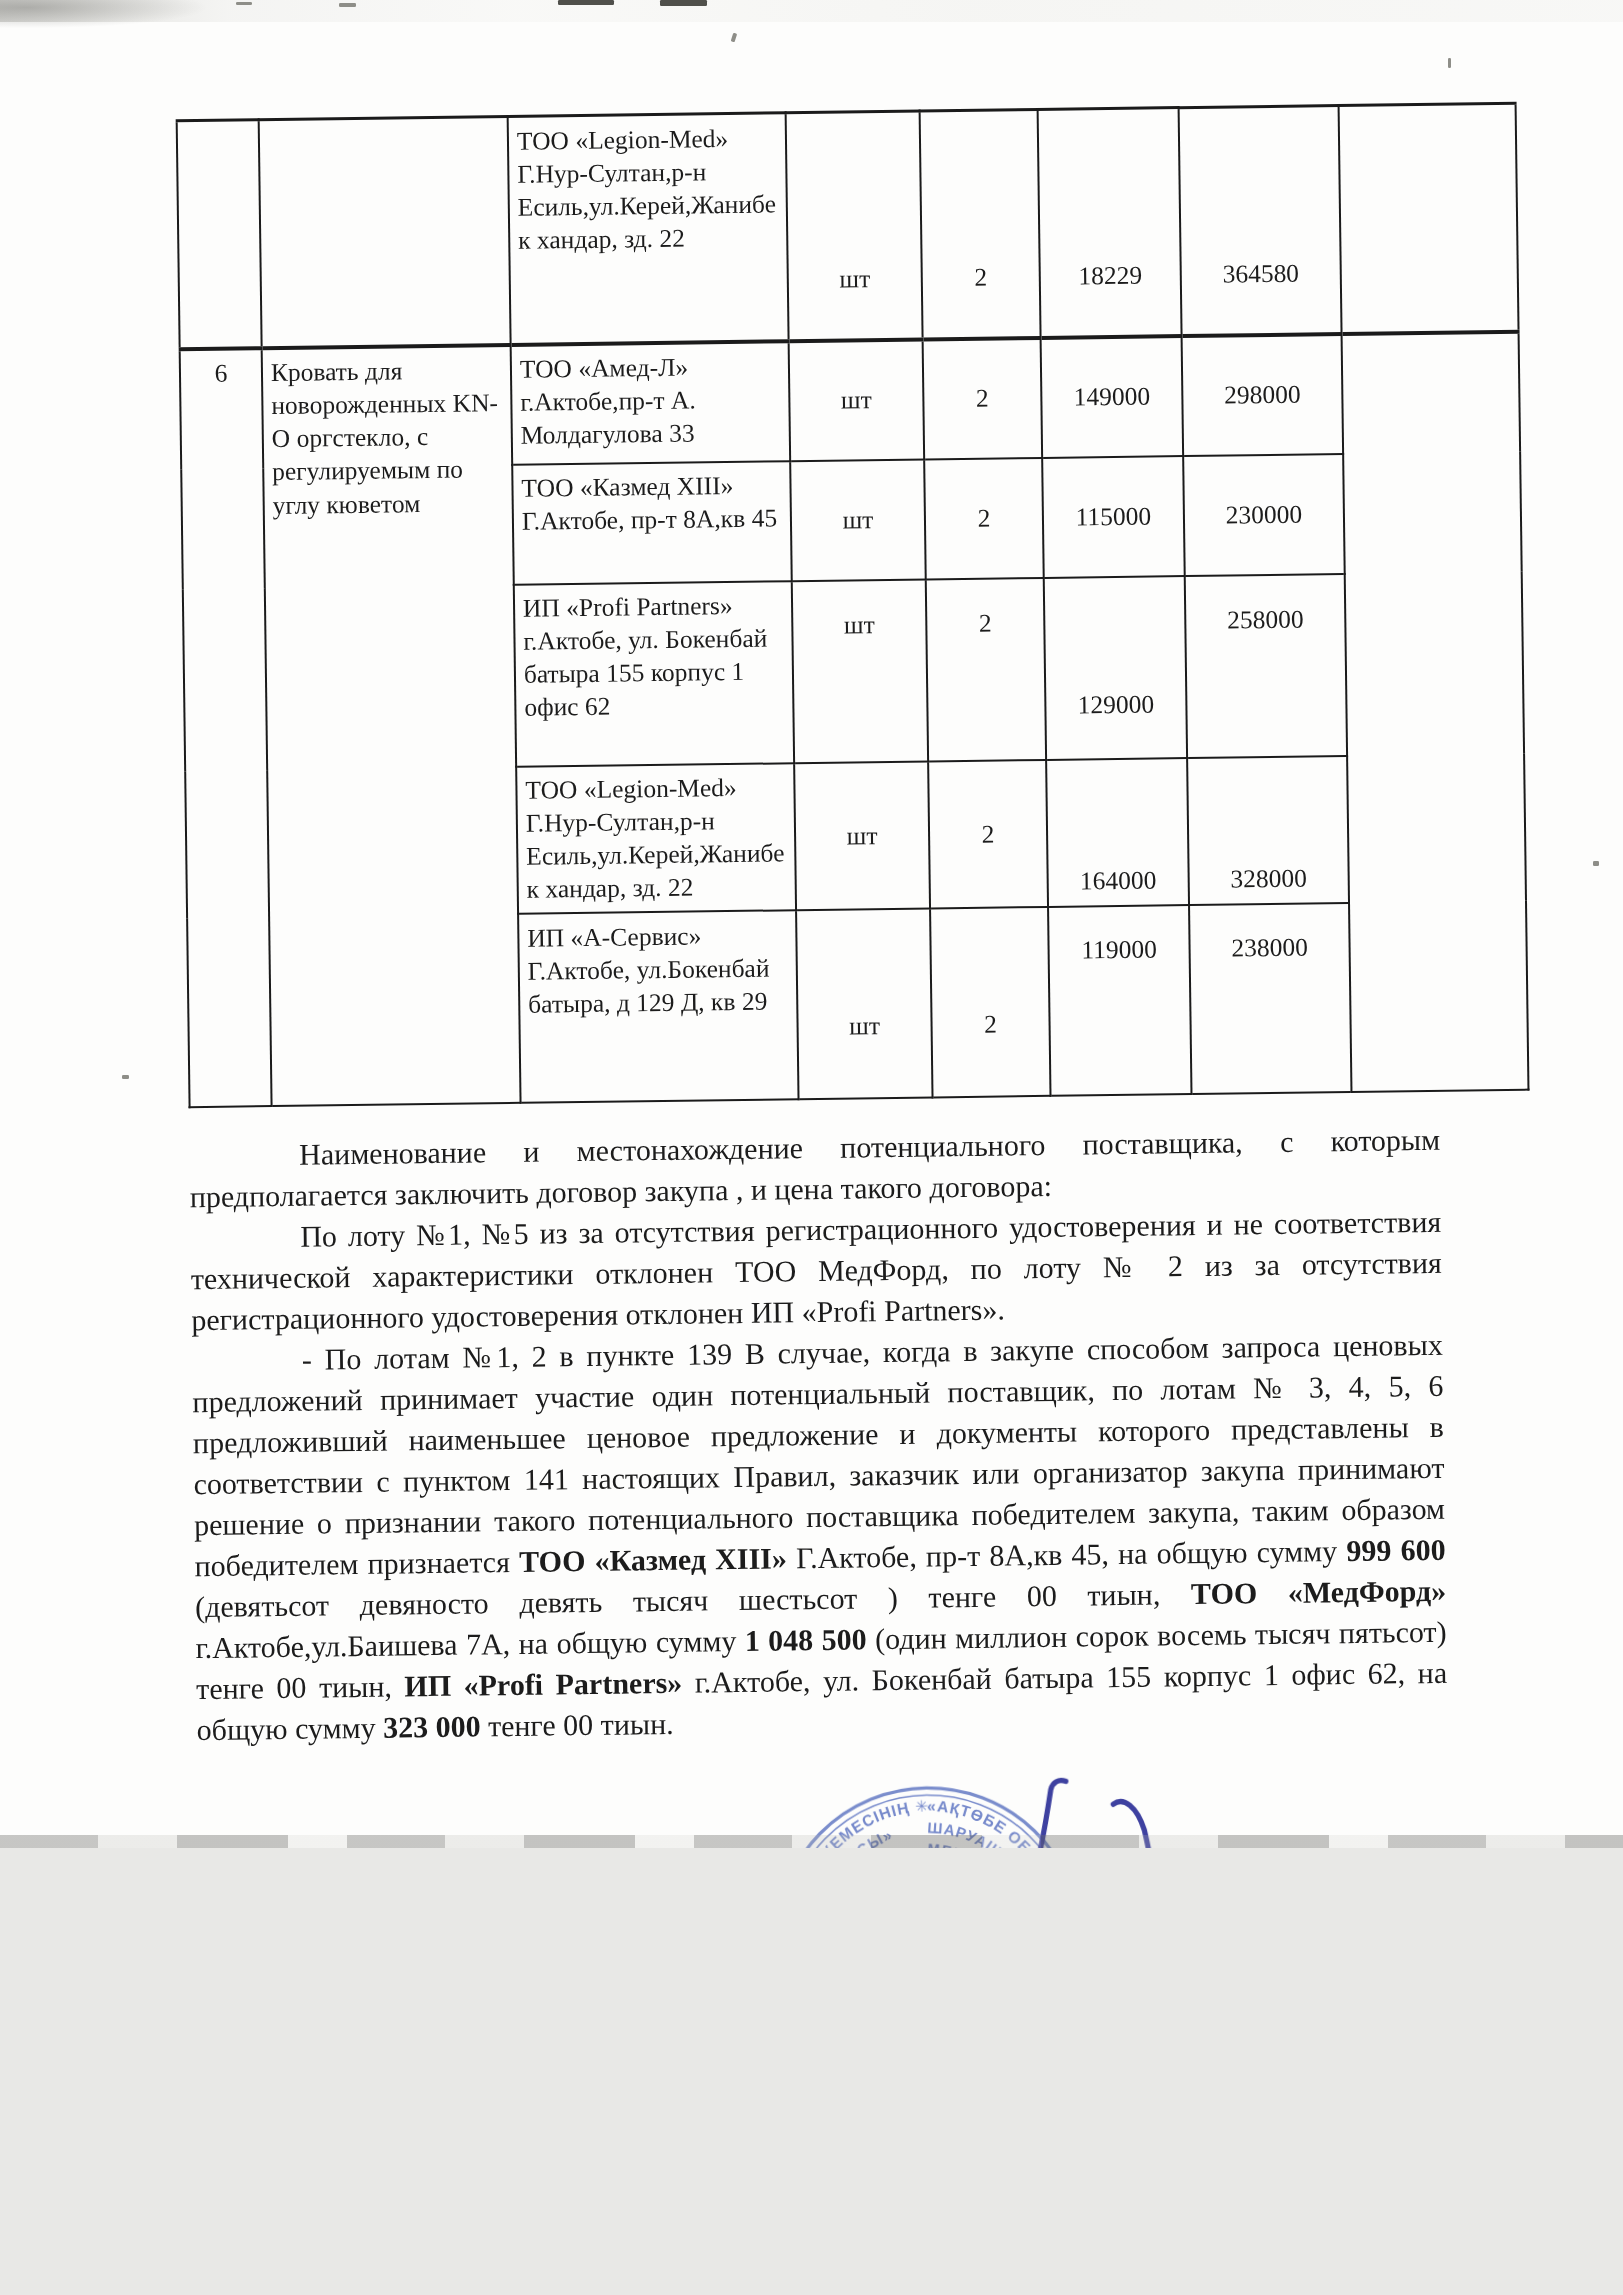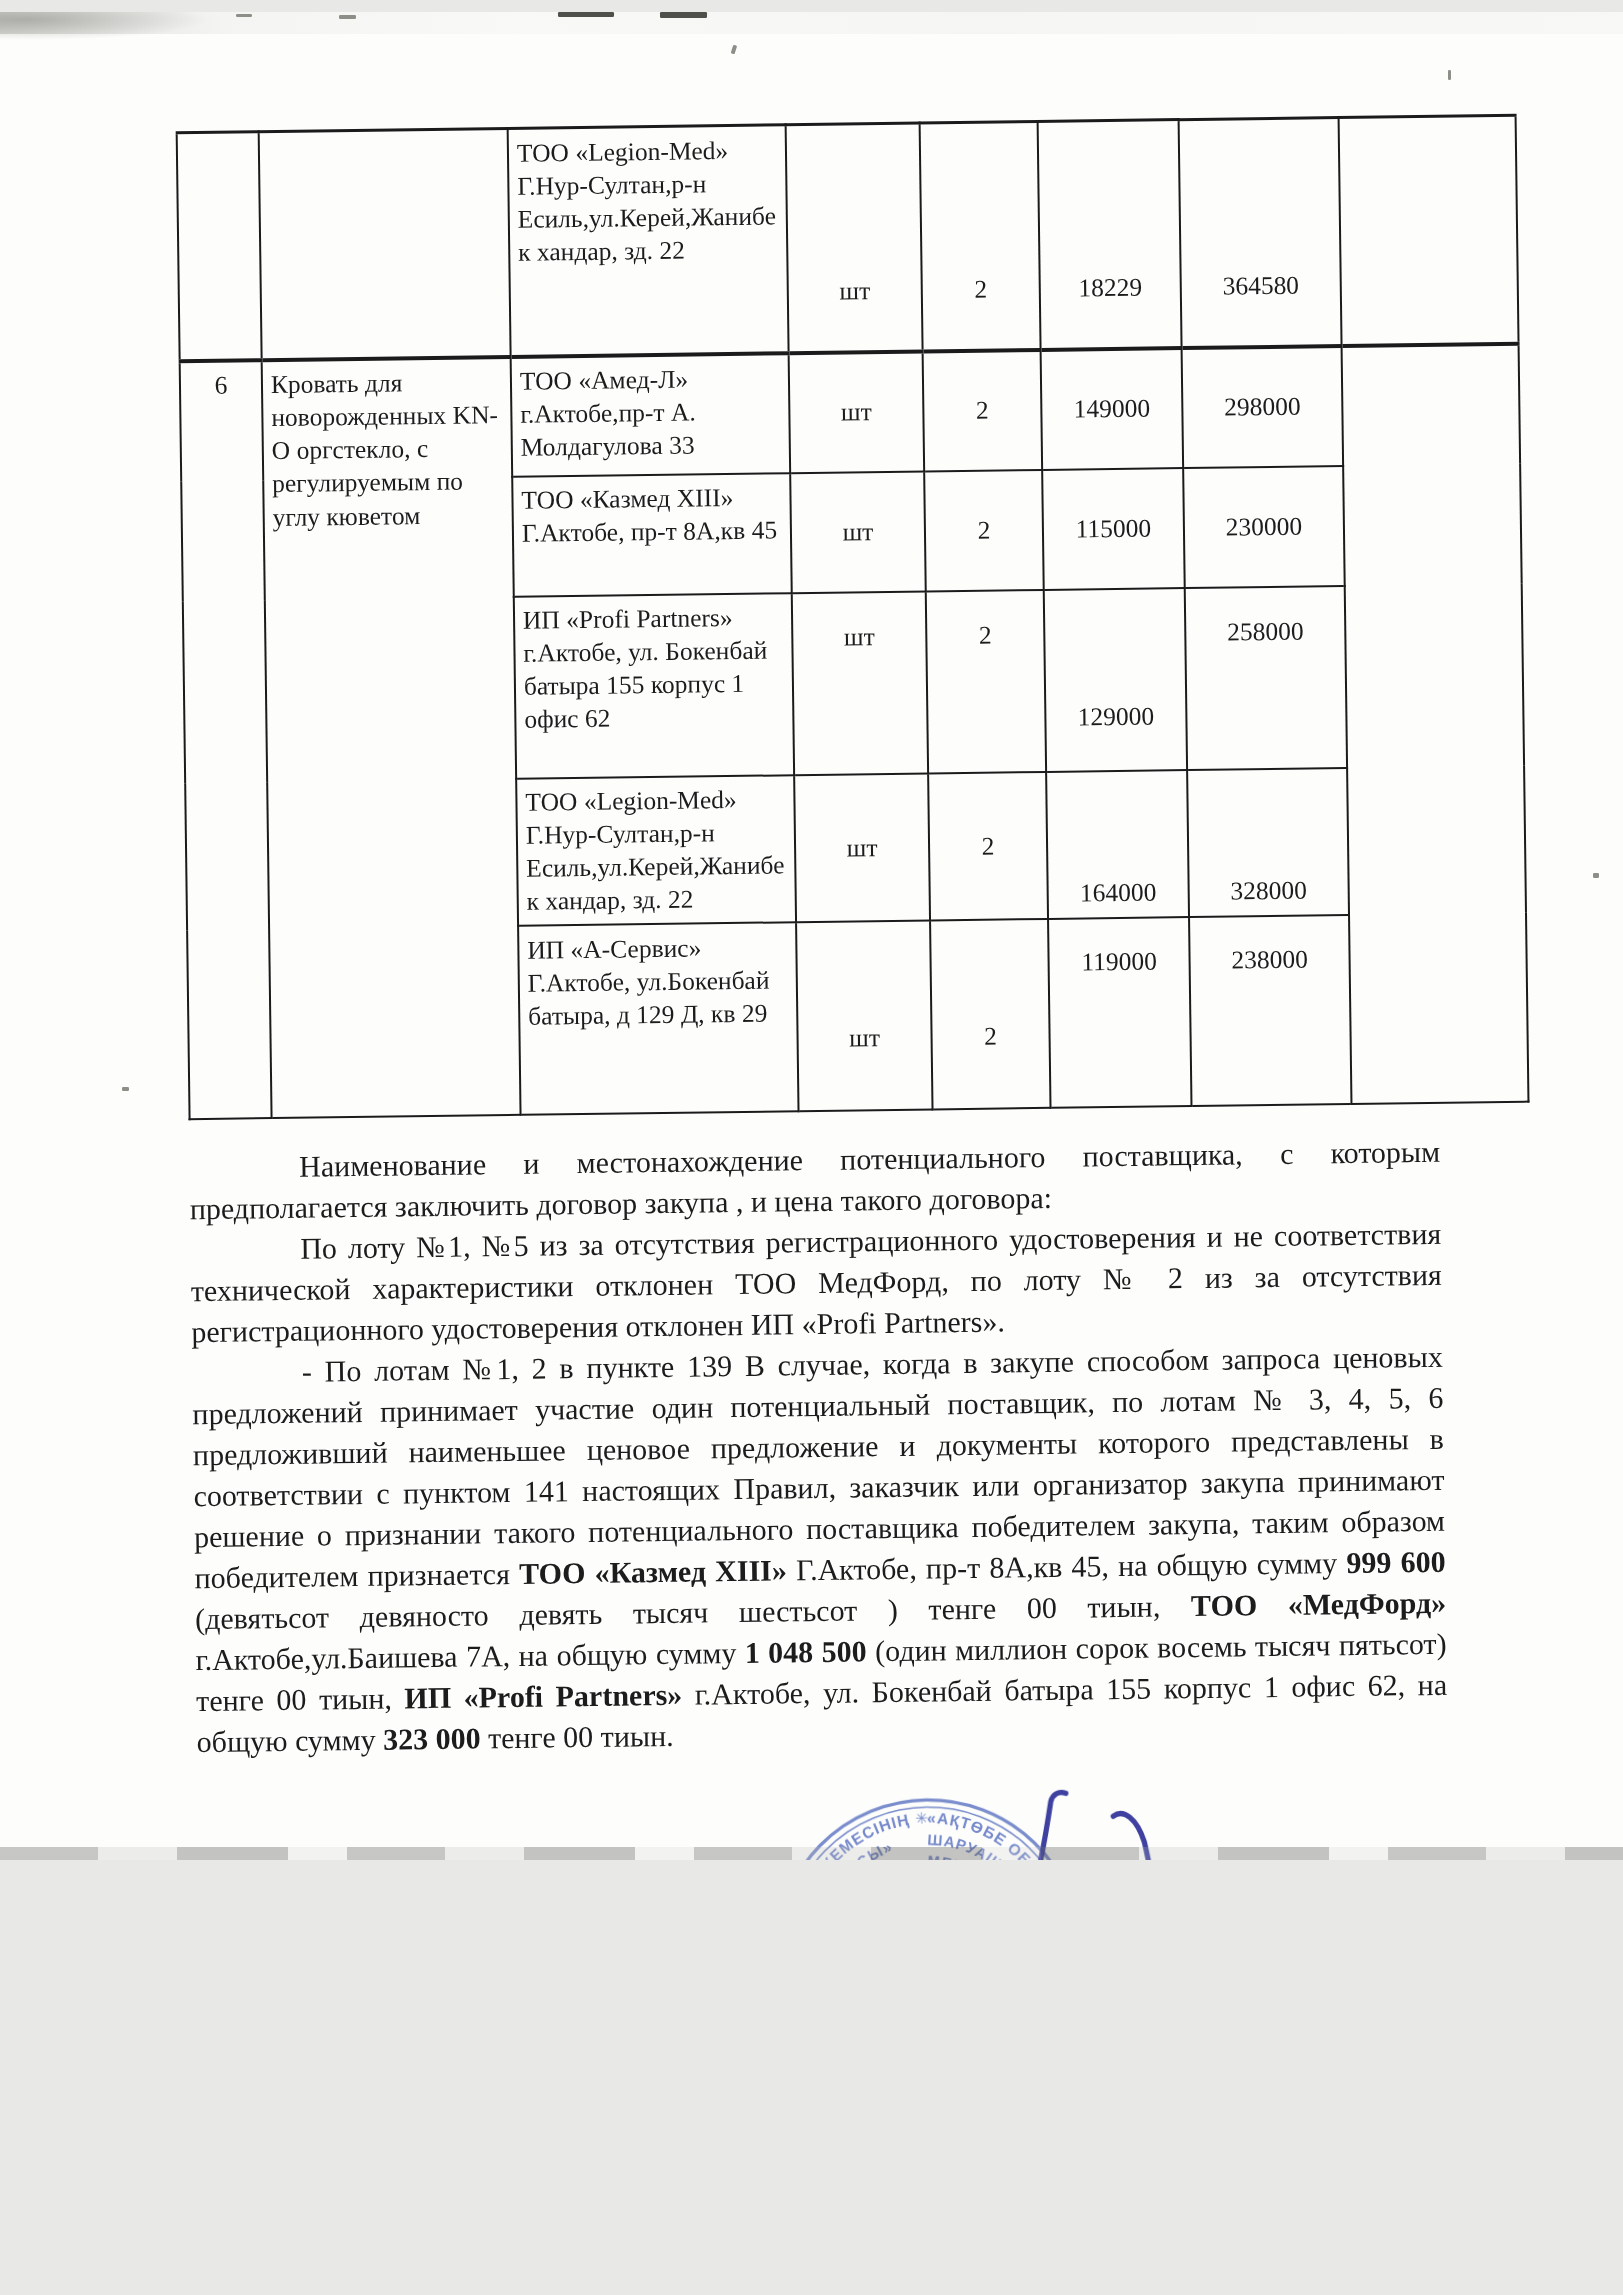--- a/index.html
+++ b/index.html
@@ -1,17 +1,17 @@
 <!DOCTYPE html>
 <html style="font-size:10.5px"><head>
 <meta charset="utf-8">
 <style>
   html,body { margin:0; padding:0; background:#e8e8e6; }
   .page {
-    position:relative; width:1623px; height:1848px; margin:12px auto;
+    position:relative; width:1623px; height:1848px; margin:0 auto;
     background:#fdfdfc; overflow:hidden;
     font-family:"Liberation Serif","DejaVu Serif",serif; color:#1c1c1c;
   }
   .skew { position:absolute; inset:0; transform:rotate(-0.75deg); transform-origin:812px 982px; }
 
   
   .noise-top {
     position:absolute; top:0; left:0; width:100%; height:22px;
     background:linear-gradient(90deg,#b9b9b4 0%,#d8d8d4 7%,#ededeb 14%,#f5f5f3 32%,#efefec 60%,#f3f3f1 100%);
     opacity:.55;

